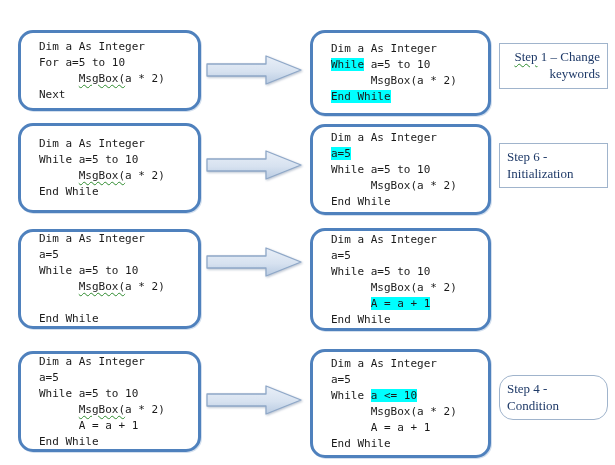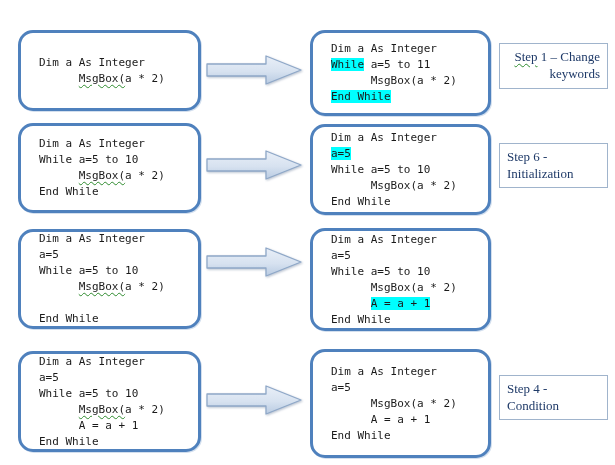--- a/index.html
+++ b/index.html
@@ -44,48 +44,50 @@
   .b-r3r{left:310px;top:228px;width:181px;height:103px;}
   .b-r4l{left:18px;top:351px;width:183px;height:101px;}
   .b-r4r{left:310px;top:349px;width:181px;height:109px;}
   .a-r1{left:206px;top:55px;}
   .a-r2{left:206px;top:150px;}
   .a-r3{left:206px;top:247px;}
   .a-r4{left:206px;top:385px;}
   .s-r1{left:499px;top:43px;min-height:46px;text-align:right;}
   .s-r2{left:499px;top:143px;min-height:45px;}
   .s-r3{left:499px;top:255px;min-height:44px;}
-  .s-r4{left:499px;top:375px;min-height:45px;}
+  .s-r4{left:499px;top:375px;min-height:45px;border-radius:14px;}
 </style>
 </head>
 <body>
 
 <div id="canvas">
 
   <div class="code-box b-r1l">
     <div class="code-line"><span>Dim a As Integer</span></div>
+    <div class="code-line"><span>For a=5 to 10</span></div>
     <div class="code-line"><span>      </span><span class="sq">MsgBox(</span><span>a * 2)</span></div>
+    <div class="code-line"><span>Next</span></div>
   </div>
 
   <div class="arrow a-r1">
     <svg width="97" height="30" viewBox="0 0 97 30">
       <defs>
         <linearGradient id="ag" x1="0" y1="0" x2="0" y2="1">
           <stop offset="0" stop-color="#E9EFF8"></stop>
             <stop offset="0.55" stop-color="#D7E2F0"></stop>
             <stop offset="1" stop-color="#B9CBE2"></stop>
         </linearGradient>
       </defs>
       <polygon points="1,9 60,9 60,1 95,15 60,29 60,21 1,21" fill="url(#ag)" stroke="#8FA8C8" stroke-width="1.3" stroke-linejoin="round"></polygon>
     </svg>
   </div>
 
   <div class="code-box b-r1r">
     <div class="code-line"><span>Dim a As Integer</span></div>
-    <div class="code-line"><span class="hl">While</span><span> a=5 to 11</span></div>
+    <div class="code-line"><span class="hl">While</span><span> a=5 to 10</span></div>
     <div class="code-line"><span>      MsgBox(a * 2)</span></div>
     <div class="code-line"><span class="hl">End While</span></div>
   </div>
 
   <div class="step-box s-r1"><span class="sq">Step</span><span> 1 – Change keywords</span></div>
 
   <div class="code-box b-r2l">
     <div class="code-line"><span>Dim a As Integer</span></div>
     <div class="code-line"><span>While a=5 to 10</span></div>
     <div class="code-line"><span>      </span><span class="sq">MsgBox(</span><span>a * 2)</span></div>
@@ -144,20 +146,21 @@
 
   <div class="arrow a-r4">
     <svg width="97" height="30" viewBox="0 0 97 30">
       <polygon points="1,9 60,9 60,1 95,15 60,29 60,21 1,21" fill="url(#ag)" stroke="#8FA8C8" stroke-width="1.3" stroke-linejoin="round"></polygon>
     </svg>
   </div>
 
   <div class="code-box b-r4r">
     <div class="code-line"><span>Dim a As Integer</span></div>
     <div class="code-line"><span>a=5</span></div>
+    <div class="code-line"><span>While </span><span class="hl">a &lt;= 10</span></div>
     <div class="code-line"><span>      MsgBox(a * 2)</span></div>
     <div class="code-line"><span>      A = a + 1</span></div>
     <div class="code-line"><span>End While</span></div>
   </div>
 
   <div class="step-box s-r4"><span>Step 4 - Condition</span></div>
 
 </div>
 
 </body></html>

